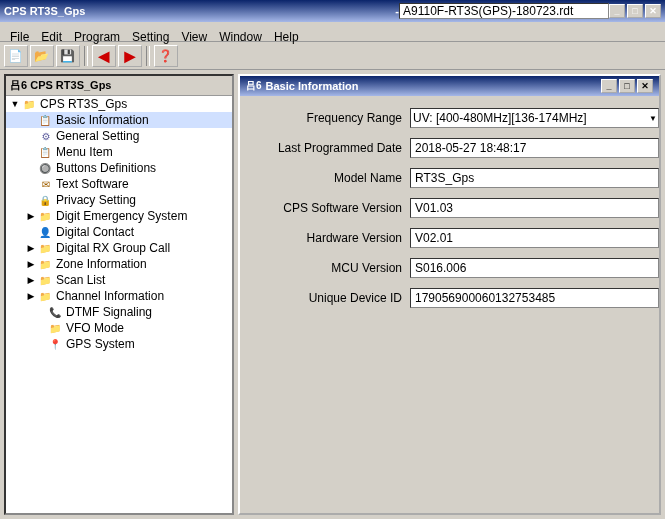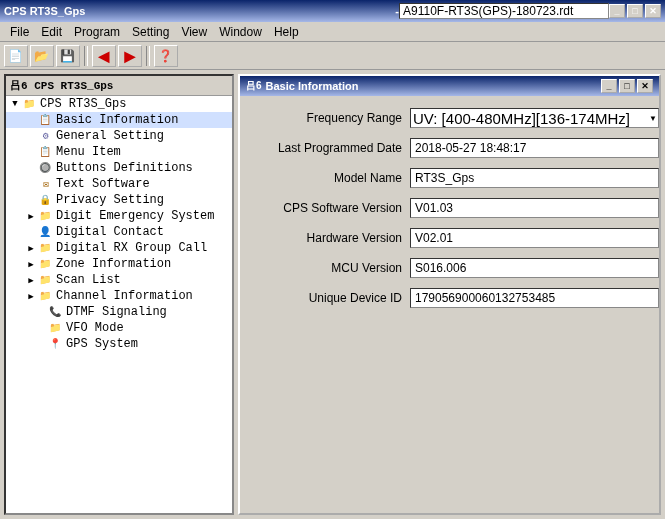--- a/index.html
+++ b/index.html
@@ -49,21 +49,21 @@
       align-items: center;
       justify-content: center;
       cursor: pointer;
     }
 
     
     .menu-bar {
       background: #d4d0c8;
       height: 20px;
       display: flex;
-      align-items: center;
+      align-items: flex-start;
       padding: 6px 4px;
       border-bottom: 1px solid #999;
     }
     .menu-item {
       padding: 2px 6px;
       font-size: 12px;
       cursor: pointer;
     }
 
     
@@ -105,21 +105,20 @@
     }
 
     
     .tree-panel {
       width: 230px;
       min-width: 230px;
       background: white;
       border: 2px inset #888;
       overflow-y: auto;
       overflow-x: hidden;
-      font-family: Liberation Mono, monospace;
     }
     .tree-panel-title {
       background: #d4d0c8;
       padding: 2px 4px;
       font-size: 11px;
       font-weight: bold;
       border-bottom: 1px solid #999;
     }
     .tree-item {
       display: flex;
@@ -242,21 +241,21 @@
       top: 50%;
       transform: translateY(-50%);
       font-size: 8px;
       pointer-events: none;
     }
     .dropdown-wrapper select {
       width: 100%;
       background: white;
       border: 1px inset #888;
       height: 20px;
-      font-size: 15px;
+      font-size: 12px;
       padding: 0 2px;
       appearance: none;
     }
   </style>
 </head>
 <body>
 
 <div class="title-bar">
   <span class="title-bar-text">CPS RT3S_Gps</span>
   <span> - </span>

